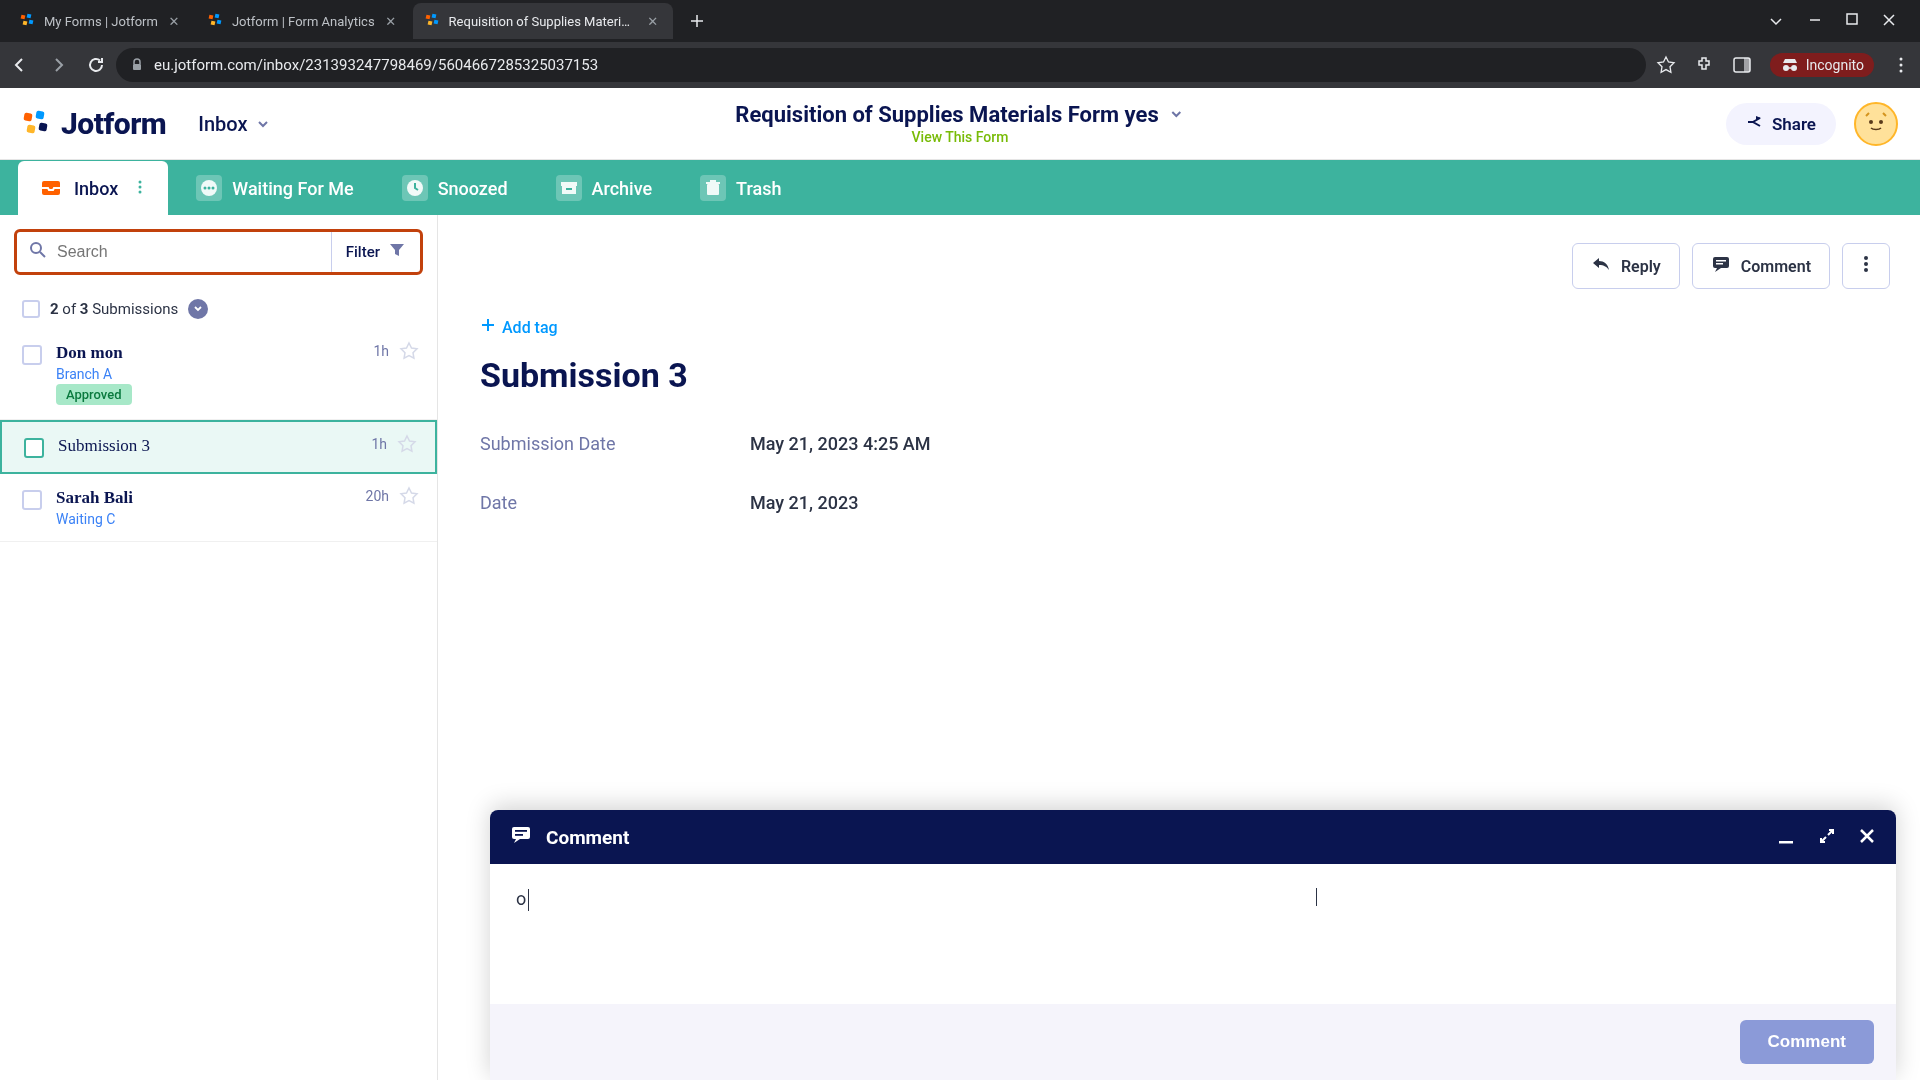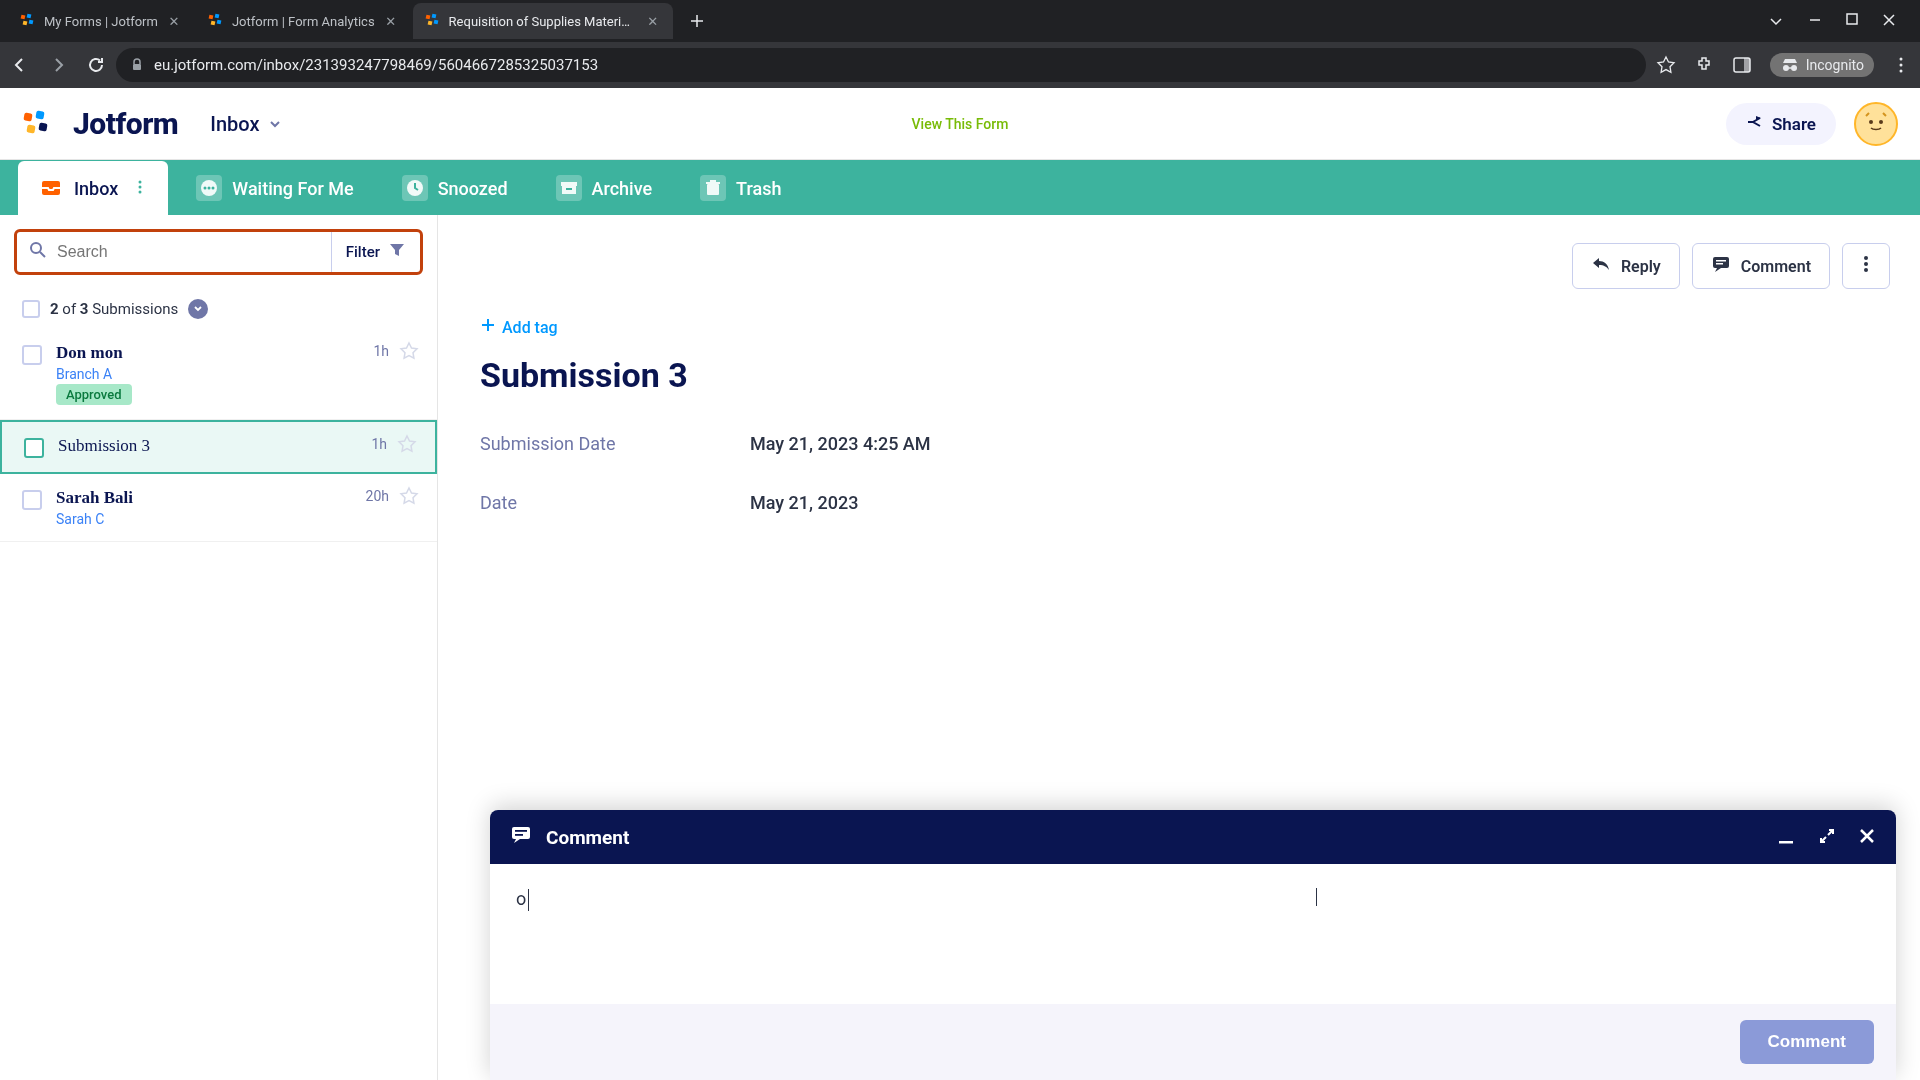--- a/index.html
+++ b/index.html
@@ -18,25 +18,25 @@
   .window-controls span { cursor: pointer; display: inline-flex; }
   
   .addr-bar { display: flex; align-items: center; height: 46px; padding: 0 10px; background: #35363a; gap: 10px; }
   .nav-btns { display: flex; gap: 18px; color: #9aa0a6; }
   .nav-btns .enabled { color: #e8eaed; }
   .nav-btns span { display: inline-flex; cursor: pointer; }
   .url-input { flex: 1; background: #202124; border-radius: 20px; height: 34px; display: flex; align-items: center; padding: 0 14px; color: #e8eaed; font-size: 15px; gap: 10px; }
   .url-input .lock { color: #9aa0a6; display: inline-flex; }
   .addr-right { display: flex; gap: 18px; color: #e8eaed; align-items: center; }
   .addr-right span { display: inline-flex; cursor: pointer; }
-  .incognito-badge { display: flex; align-items: flex-start; gap: 6px; background: #737373; border-radius: 16px; padding: 4px 10px; font-size: 14px; }
+  .incognito-badge { display: flex; align-items: flex-start; gap: 6px; background: #7f1d1d; border-radius: 16px; padding: 4px 10px; font-size: 14px; }
   
   
   .app-header { height: 72px; display: flex; align-items: center; padding: 0 22px; border-bottom: 1px solid #e5e5e5; }
-  .logo-area { display: flex; align-items: center; gap: 21px; }
+  .logo-area { display: flex; align-items: center; gap: 9px; }
   .jf-logo { font-weight: 800; font-size: 30px; color: #0a1551; letter-spacing: -0.5px; }
   .jf-icon { width: 30px; height: 30px; }
   .inbox-sel { margin-left: 32px; display: flex; align-items: center; gap: 8px; font-size: 20px; color: #0a1551; font-weight: 500; cursor: pointer; }
   .header-center { position: absolute; left: 50%; transform: translateX(-50%); text-align: center; }
   .form-title { font-size: 22px; font-weight: 700; color: #0a1551; display: flex; align-items: center; gap: 10px; justify-content: center; }
   .view-form-link { color: #78bb07; font-size: 14px; font-weight: 500; }
   .header-right { margin-left: auto; display: flex; align-items: center; gap: 18px; }
   .share-btn { display: flex; align-items: center; gap: 8px; background: #f3f3fe; border-radius: 22px; padding: 10px 20px; font-size: 17px; font-weight: 600; color: #0a1551; cursor: pointer; }
   .avatar { width: 44px; height: 44px; border-radius: 50%; border: 2px solid #ffb629; background: #ffe19a; display: flex; align-items: center; justify-content: center; }
   
@@ -251,20 +251,26 @@
       </svg>
     <span class="jf-logo">Jotform</span>
   </div>
   <div class="inbox-sel">
     <span>Inbox</span>
     <span><svg width="14" height="14" viewBox="0 0 14 14">
           <path d="M3 5l4 4 4-4" stroke="#6f76a7" stroke-width="2" fill="none"></path>
         </svg></span>
   </div>
   <div class="header-center">
+    <div class="form-title">
+      <span>Requisition of Supplies Materials Form yes</span>
+      <span><svg width="16" height="16" viewBox="0 0 16 16">
+            <path d="M4 6l4 4 4-4" stroke="#6f76a7" stroke-width="2" fill="none"></path>
+          </svg></span>
+    </div>
     <a class="view-form-link">View This Form</a>
   </div>
   <div class="header-right">
     <div class="share-btn">
       <span><svg width="18" height="18" viewBox="0 0 18 18">
             <path d="M14 5L7 9l7 4M7 9H2" stroke="#0a1551" stroke-width="2" fill="none"></path>
             <path d="M10 3l5 2-5 2z" fill="#0a1551"></path>
           </svg></span>
       <span>Share</span>
     </div>
@@ -385,21 +391,21 @@
         </div>
         <span class="sub-time">1h</span>
         <span class="sub-star"><svg width="20" height="20" viewBox="0 0 20 20">
               <path d="M10 2l2.5 5 5.5.8-4 3.9.9 5.5L10 14.6l-4.9 2.6.9-5.5-4-3.9 5.5-.8z" stroke="currentColor" stroke-width="1.5" fill="none"></path>
             </svg></span>
       </div>
       <div class="sub-item">
         <span class="sub-cb"></span>
         <div class="sub-body">
           <div class="sub-name">Sarah Bali</div>
-          <div class="sub-branch">Sarah C</div>
+          <div class="sub-branch">Waiting C</div>
         </div>
         <span class="sub-time">20h</span>
         <span class="sub-star"><svg width="20" height="20" viewBox="0 0 20 20">
               <path d="M10 2l2.5 5 5.5.8-4 3.9.9 5.5L10 14.6l-4.9 2.6.9-5.5-4-3.9 5.5-.8z" stroke="currentColor" stroke-width="1.5" fill="none"></path>
             </svg></span>
       </div>
     </div>
   </div>
 
   <div class="content">

